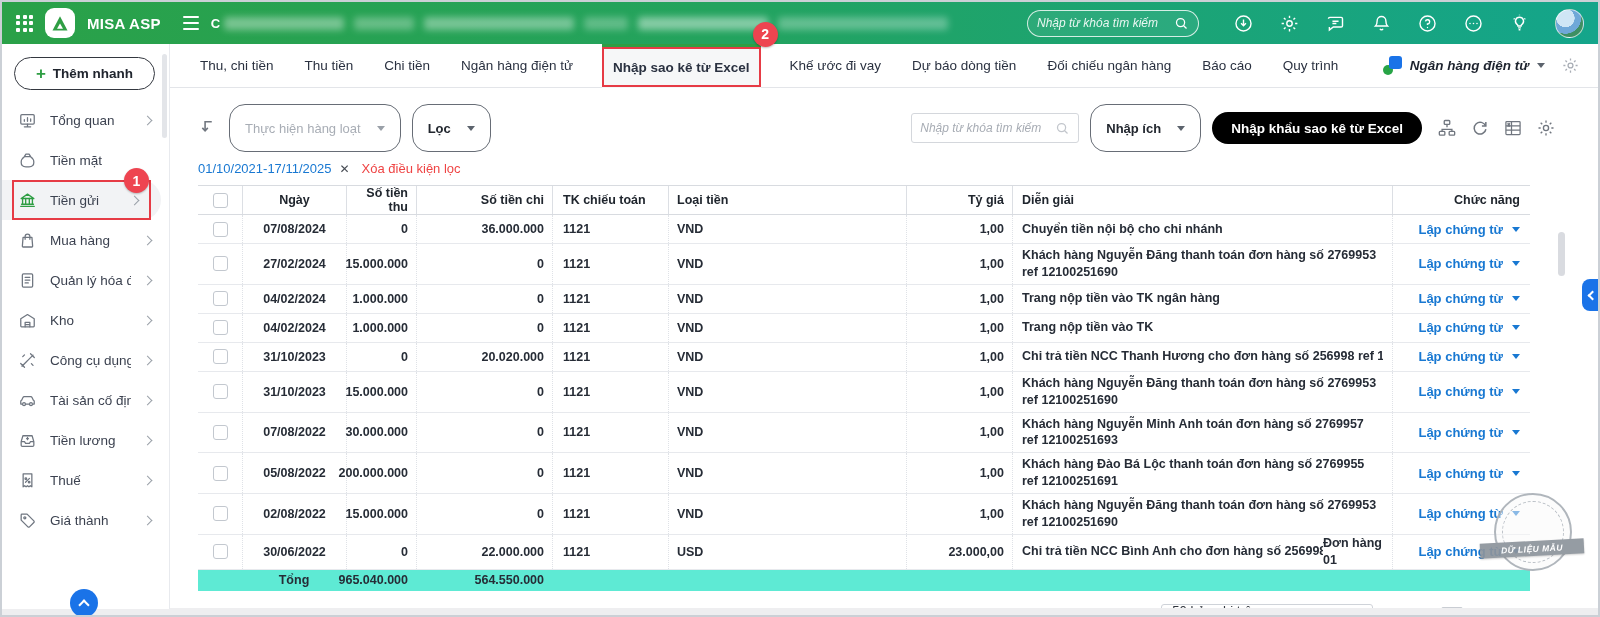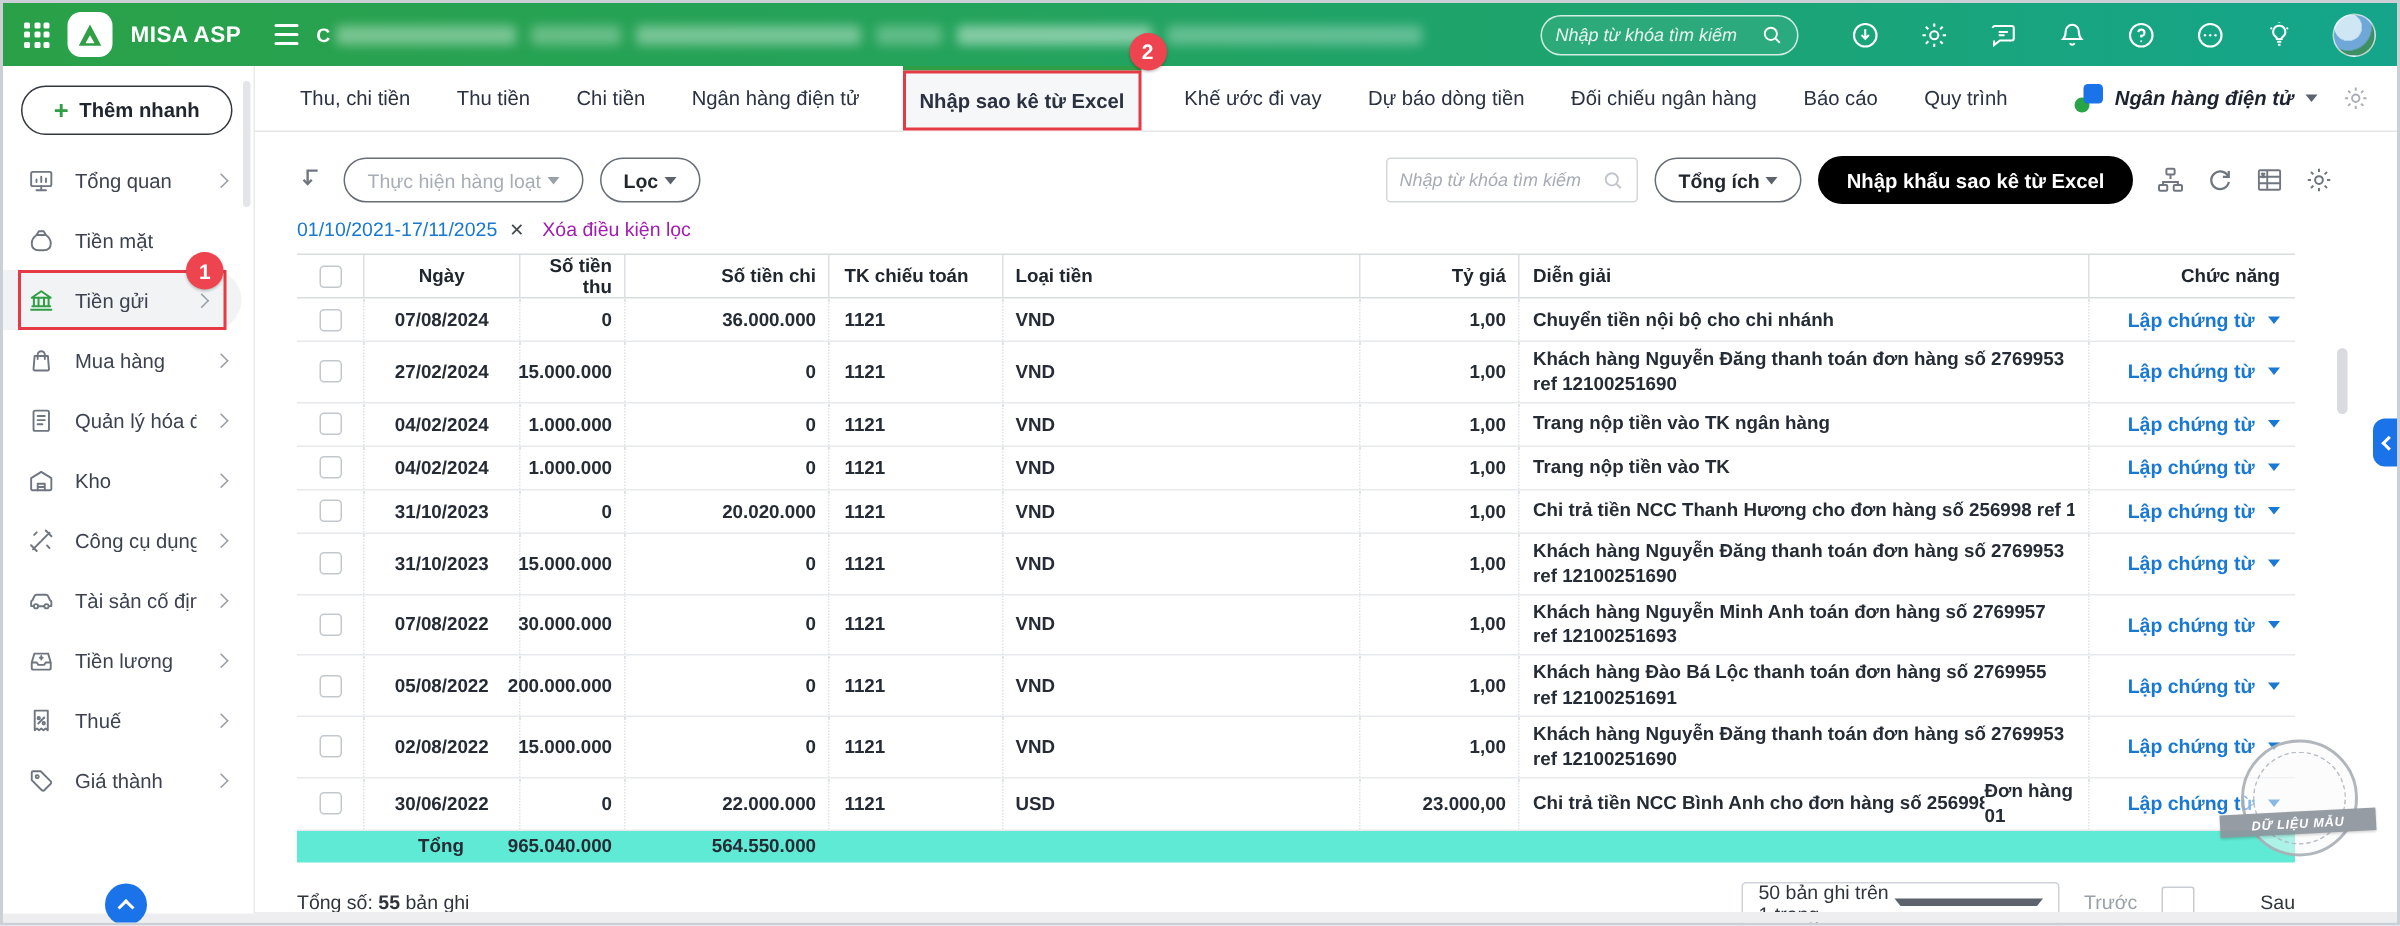--- a/index.html
+++ b/index.html
@@ -69,36 +69,36 @@
   .ctx-logo .ci{position:absolute;left:0;bottom:0;width:10px;height:10px;border-radius:50%;background:#27a446;}
   .ctx-label{font-weight:bold;font-style:italic;font-size:13.5px;color:#1d232e;cursor:pointer;}
   .caret{width:0;height:0;border-left:4.5px solid transparent;border-right:4.5px solid transparent;border-top:5.5px solid #5c636d;display:inline-block;}
   .caret.blue{border-top-color:#1878d2;}
   .caret.gray{border-top-color:#9aa0a8;}
   .ctx-gear{color:#a9aeb6;width:19px;height:19px;margin-left:8px;cursor:pointer;}
   
   .content{position:relative;flex:1;padding:0 72px 0 28px;min-width:0;}
   .toolbar{margin-top:16px;display:flex;align-items:center;gap:11px;margin-right:-30px;}
   .icon-btn{color:#70767f;width:20px;height:20px;cursor:pointer;flex:none;}
-  .pill{height:30px;border:1.5px solid #676d76;border-radius:16px;display:flex;align-items:center;gap:4px;padding:0 15px;cursor:pointer;background:#fff;font-size:13px;white-space:nowrap;}
+  .pill{height:48px;border:1.5px solid #676d76;border-radius:16px;display:flex;align-items:center;gap:16px;padding:0 15px;cursor:pointer;background:#fff;font-size:13px;white-space:nowrap;}
   .pill .lbl{color:#22272f;font-weight:bold;}
   .pill.disabled .lbl{color:#a8adb5;font-weight:normal;}
   .tb-spacer{flex:1;}
   .tb-search{width:168px;height:30px;border:1px solid #d4d7dc;border-radius:3px;display:flex;align-items:center;padding:0 8px;background:#fff;flex:none;}
   .tb-search input{flex:1;border:none;outline:none;font-style:italic;font-size:12px;color:#555;width:110px;
     font-family:"Liberation Sans","DejaVu Sans",sans-serif;}
   .tb-search input::placeholder{color:#a7acb4;}
   .tb-search .ic{color:#c2c6cc;width:15px;height:15px;}
   .btn-green{height:32px;border-radius:17px;background:#000000;color:#fff;font-weight:bold;font-size:13.5px;
     display:flex;align-items:center;padding:0 19px;cursor:pointer;border:none;white-space:nowrap;}
   .right-icons{display:flex;align-items:center;gap:13px;margin-left:4px;}
   .filterbar{margin-top:9px;display:flex;align-items:center;gap:8px;font-size:13px;}
   .f-date{color:#1878d2;cursor:pointer;}
   .f-x{color:#454a52;font-weight:bold;cursor:pointer;font-size:12px;}
-  .f-clear{color:#a21caf;cursor:pointer;margin-left:4px;}
+  .f-clear{color:#ef4444;cursor:pointer;margin-left:4px;}
   
   .table{margin-top:9px;width:1332px;font-size:12.5px;}
   .tr,.thead,.totals{display:flex;font-weight:bold;}
   .thead{border-top:1px solid #d8dbe0;border-bottom:1px solid #d8dbe0;height:30px;align-items:center;font-weight:bold;color:#20262e;}
   .th,.td{flex:none;}
   .thead .th{border-left:1px solid #dcdfe4;height:100%;display:flex;align-items:center;}
   .thead .th:first-child{border-left:none;}
   .tr{border-bottom:1px solid #e7e9ed;align-items:center;min-height:29px;}
   .tr .td{border-left:1px dotted #dfe2e7;align-self:stretch;display:flex;align-items:center;}
   .tr .td:first-child{border-left:none;}
@@ -470,21 +470,21 @@
         <div class="tb-search">
           <input placeholder="Nhập từ khóa tìm kiếm" style="">
           <span class="ic">
             <svg viewBox="0 0 24 24" fill="none" stroke="currentColor" stroke-width="2">
                 <circle cx="10.5" cy="10.5" r="6.5"></circle>
                 <path d="M15.5 15.5 20 20"></path>
               </svg>
           </span>
         </div>
         <div class="pill">
-          <span class="lbl">Tổng ích</span>
+          <span class="lbl">Nhập ích</span>
           <span class="caret"></span>
         </div>
         <button class="btn-green">Nhập khẩu sao kê từ Excel</button>
         <div class="right-icons">
           <span class="icon-btn">
             <svg viewBox="0 0 24 24" fill="none" stroke="currentColor" stroke-width="1.6">
                 <rect x="8.7" y="3" width="6.6" height="4.6" rx="1"></rect>
                 <rect x="2.8" y="16" width="6.6" height="4.6" rx="1"></rect>
                 <rect x="14.6" y="16" width="6.6" height="4.6" rx="1"></rect>
                 <path d="M12 7.6v3.6M6.1 16v-2.4h11.8V16"></path>

